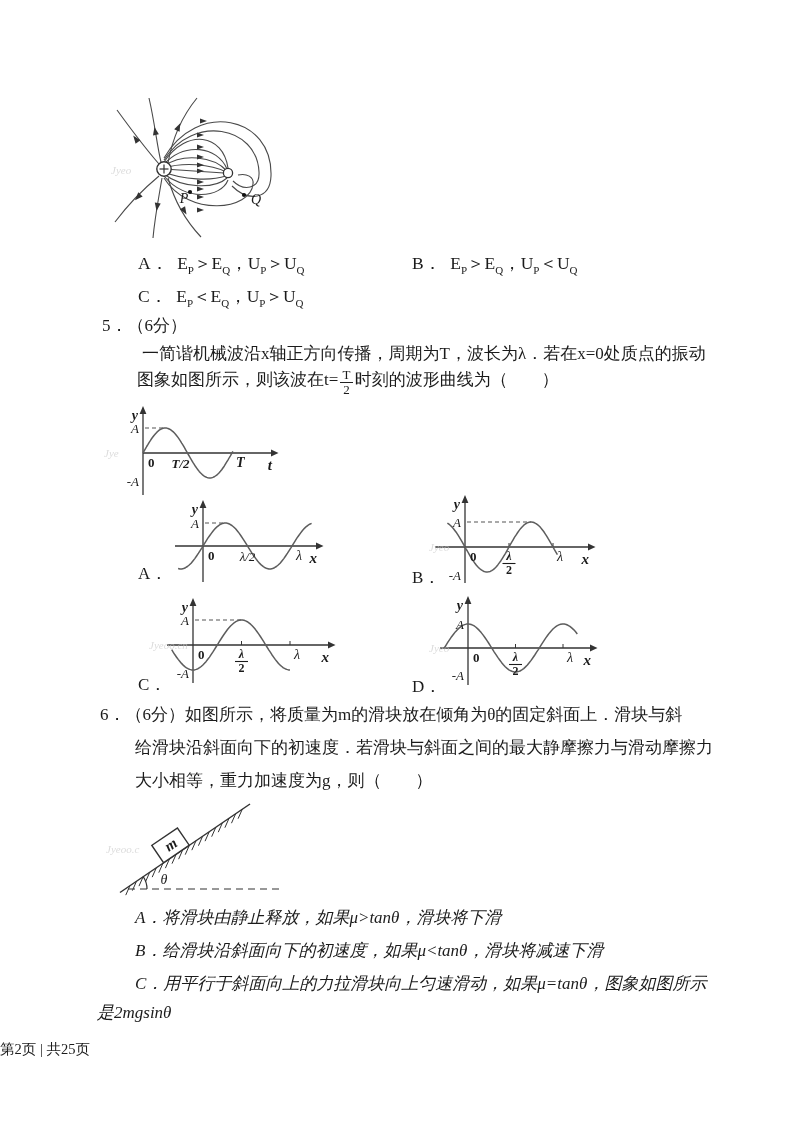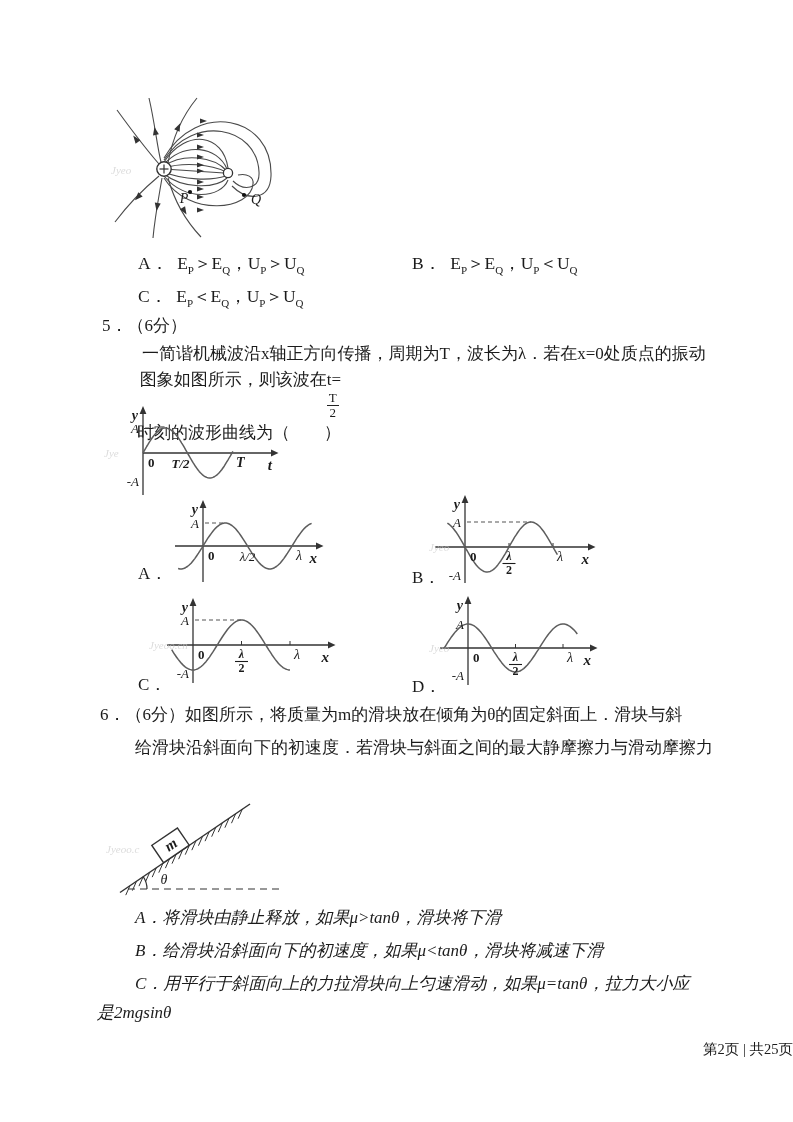--- a/index.html
+++ b/index.html
@@ -4,25 +4,25 @@
 <style>
   html,body{margin:0;padding:0;background:#e8e8e8;}
   .page{position:relative;width:793px;height:1122px;margin:0 auto;background:#ffffff;
         font-family:"Liberation Serif","DejaVu Serif",serif;color:#1b1b1b;overflow:hidden;}
   .abs{position:absolute;}
   .txt{font-size:17px;line-height:1.3;white-space:nowrap;}
   .optline{font-size:17px;white-space:nowrap;font-style:italic;}
   .q4opt{font-size:17.5px;white-space:nowrap;}
   .q4opt .lbl{margin-right:9px;}
   sub{font-size:11px;line-height:0;}
-  .flexline{display:flex;align-items:flex-end;font-size:17px;white-space:nowrap;flex-direction:column;}
+  .flexline{display:flex;align-items:flex-start;font-size:17px;white-space:nowrap;}
   .frac{display:inline-flex;flex-direction:column;align-items:center;line-height:1.1;
         font-size:13px;margin:0 2px;}
   .fden{border-top:1.2px solid #222;padding:0 3px;}
-  .footer{position:absolute;left:0;top:1040px;width:100%;text-align:right;font-size:14.5px;}
+  .footer{position:absolute;left:0;top:1040px;width:100%;text-align:left;font-size:14.5px;}
   svg{overflow:visible;}
   svg text{font-family:"Liberation Serif","DejaVu Serif",serif;fill:#1b1b1b;}
   .wmt{fill:#c9c9c9 !important;font-style:italic;font-size:11px;opacity:.65;}
 </style>
 </head>
 <body>
 
 <div class="page">
 
   <svg class="abs" style="left:105px;top:90px" width="175" height="150" viewBox="0 0 175 150">
@@ -190,20 +190,21 @@
       <text x="166" y="70" text-anchor="end" font-size="15" font-style="italic" font-weight="bold">x</text>
       <text x="142" y="67" text-anchor="start" font-size="14" font-style="italic" font-weight="normal">λ</text>
       <text x="90.5" y="66" text-anchor="middle" font-size="12" font-style="italic" font-weight="bold">λ</text>
       <line x1="84" y1="69.5" x2="97" y2="69.5" stroke="#1b1b1b" stroke-width="1.1"></line>
       <text x="90.5" y="80" text-anchor="middle" font-size="12" font-style="normal" font-weight="bold">2</text>
       <text x="4" y="57" text-anchor="start" font-size="13" font-style="italic" font-weight="normal" class="wmt">Jyeo</text>
     </svg>
 
   <div class="abs txt" style="left:100px;top:704px">6．（6分）如图所示，将质量为m的滑块放在倾角为θ的固定斜面上．滑块与斜</div>
   <div class="abs txt" style="left:135px;top:737px">给滑块沿斜面向下的初速度．若滑块与斜面之间的最大静摩擦力与滑动摩擦力</div>
+  <div class="abs txt" style="left:135px;top:770px">大小相等，重力加速度为g，则（　　）</div>
 
   <svg class="abs" style="left:100px;top:798px" width="190" height="100" viewBox="0 0 190 100" id="fig-incline">
     <g id="hatchg" stroke="#333" stroke-width="1">
         <line x1="29.956" y1="87.628" x2="25.756" y2="97.128"></line>
         <line x1="36.564" y1="83.132" x2="32.364" y2="92.632"></line>
         <line x1="43.172" y1="78.636" x2="38.971999999999994" y2="88.136"></line>
         <line x1="49.78" y1="74.14" x2="45.58" y2="83.64"></line>
         <line x1="56.388" y1="69.644" x2="52.187999999999995" y2="79.144"></line>
         <line x1="62.995999999999995" y1="65.148" x2="58.79599999999999" y2="74.648"></line>
         <line x1="69.604" y1="60.652" x2="65.404" y2="70.152"></line>
@@ -225,17 +226,17 @@
     <g transform="translate(76,56.3) rotate(-34.2)">
       <rect x="-15" y="-21" width="31" height="21" fill="#fff" stroke="#333" stroke-width="1.4"></rect>
       <text x="1" y="-6" text-anchor="middle" font-size="15" font-style="italic" font-weight="bold">m</text>
     </g>
     <text x="64" y="86" text-anchor="middle" font-size="14" font-style="italic">θ</text>
     <text x="6" y="55" class="wmt">Jyeoo.c</text>
   </svg>
 
   <div class="abs optline" style="left:135px;top:906px">A．将滑块由静止释放，如果μ&gt;tanθ，滑块将下滑</div>
   <div class="abs optline" style="left:135px;top:939px">B．给滑块沿斜面向下的初速度，如果μ&lt;tanθ，滑块将减速下滑</div>
-  <div class="abs optline" style="left:135px;top:972px">C．用平行于斜面向上的力拉滑块向上匀速滑动，如果μ=tanθ，拉力大小应</div>
+  <div class="abs optline" style="left:135px;top:972px">C．用平行于斜面向上的力拉滑块向上匀速滑动，如果μ=tanθ，图象如图所示</div>
   <div class="abs optline" style="left:97px;top:1001px">是2mgsinθ</div>
 
   <div class="footer">第2页 | 共25页</div>
 </div>
 
 </body></html>

